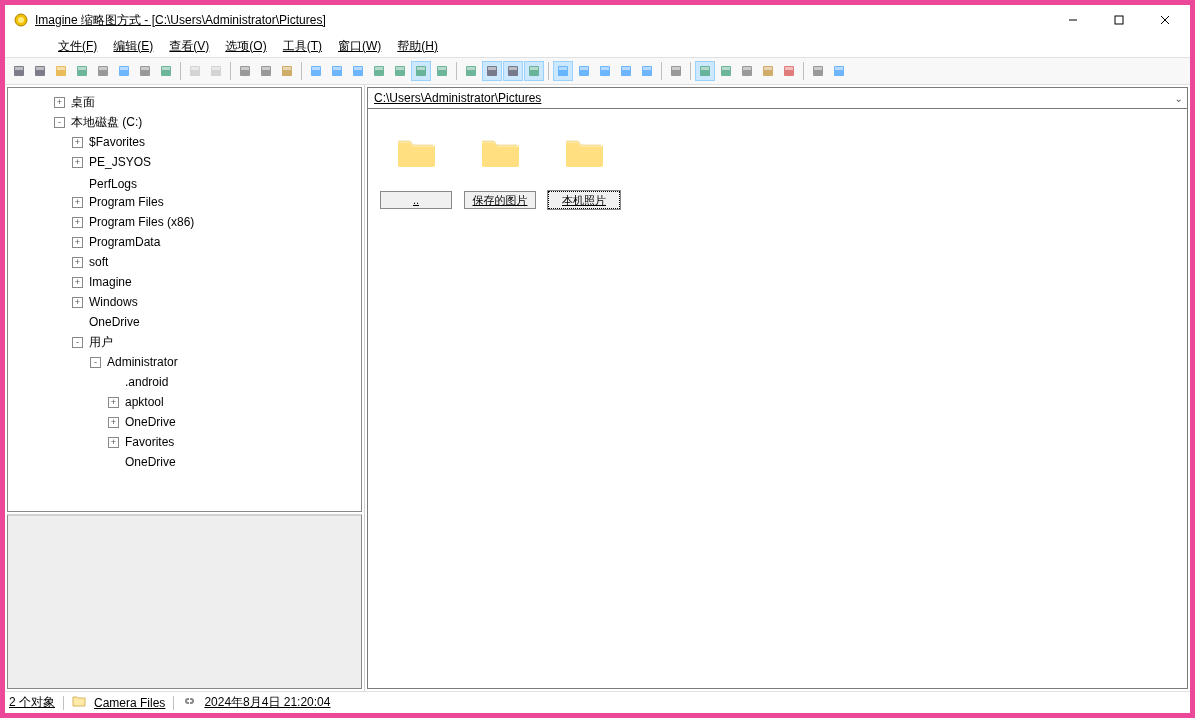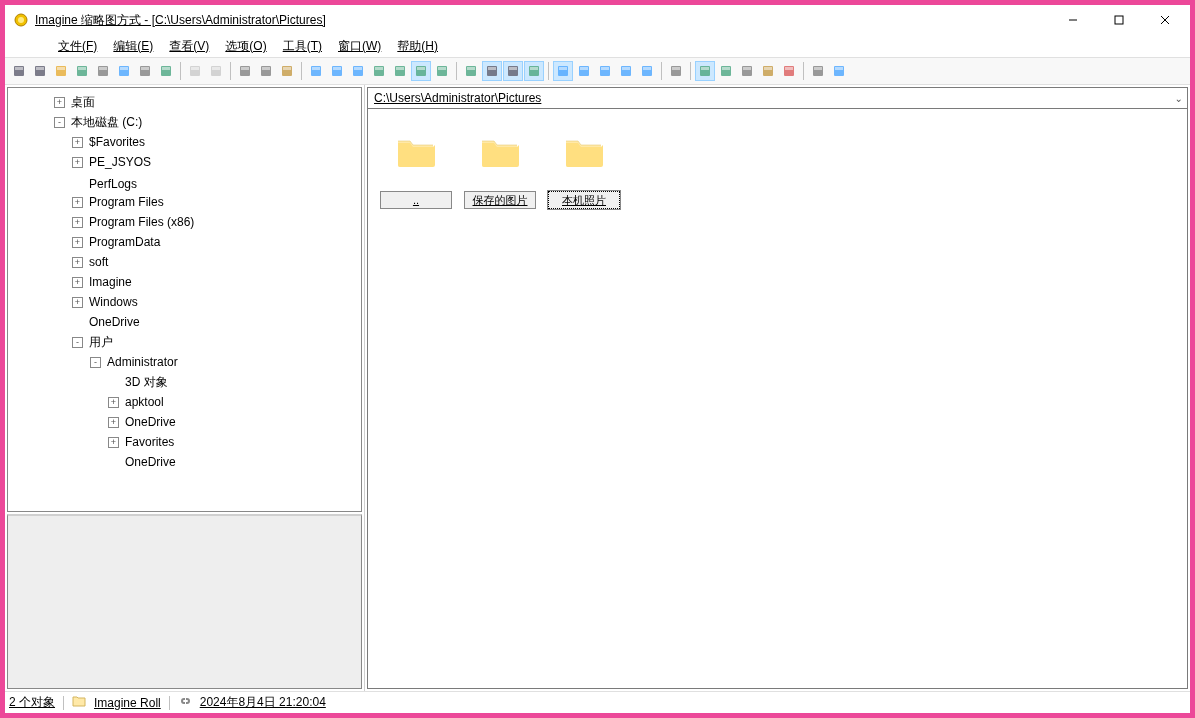--- a/index.html
+++ b/index.html
@@ -370,21 +370,21 @@
             <div class="tree-row" style="padding-left: 64px;">
               <span class="exp">-</span>
               <span class="lbl">用户</span>
             </div>
             <div class="tree-row" style="padding-left: 82px;">
               <span class="exp">-</span>
               <span class="lbl">Administrator</span>
             </div>
             <div class="tree-row" style="padding-left: 100px;">
               <span class="exp none">+</span>
-              <span class="lbl">3D 对象</span>
+              <span class="lbl">.android</span>
             </div>
             <div class="tree-row" style="padding-left: 100px;">
               <span class="exp">+</span>
               <span class="lbl">apktool</span>
             </div>
             <div class="tree-row" style="padding-left: 100px;">
               <span class="exp">+</span>
               <span class="lbl">OneDrive</span>
             </div>
             <div class="tree-row" style="padding-left: 100px;">
@@ -432,20 +432,20 @@
         </div>
     </div>
   </div>
 
   <div class="statusbar">
     <span>2 个对象</span>
     <span class="status-sep"></span>
     <span><svg width="14" height="12">
           <path d="M1 2h4l1 1h7v8H1z" fill="#ffe9a8" stroke="#d4b55e"></path>
         </svg></span>
-    <span>Imagine Roll</span>
+    <span>Camera Files</span>
     <span class="status-sep"></span>
     <span><svg width="14" height="12">
           <path d="M3 6a3 3 0 0 1 3-3h1v2H6a1 1 0 0 0 0 2h1v2H6a3 3 0 0 1-3-3zm5-3h1a3 3 0 0 1 0 6H8V7h1a1 1 0 0 0 0-2H8z" fill="#888"></path>
         </svg></span>
     <span>2024年8月4日 21:20:04</span>
   </div>
 </div>
 
 </body></html>

